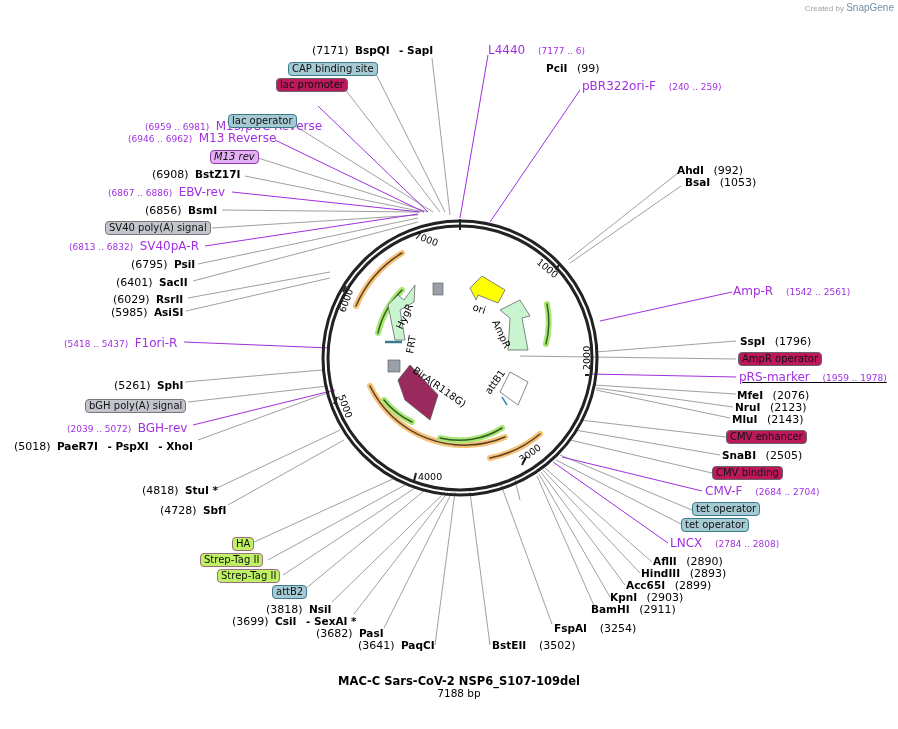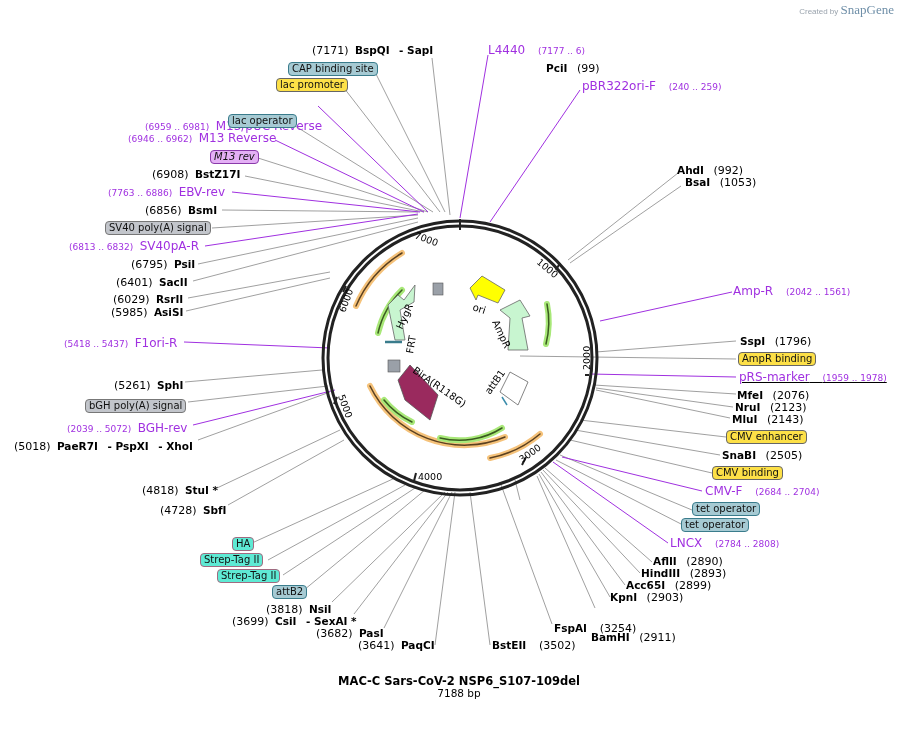--- a/index.html
+++ b/index.html
@@ -1,29 +1,29 @@
 <!DOCTYPE html>
 <html><head>
 <meta charset="utf-8">
 <style>
   html, body { margin:0; padding:0; background:#ffffff; }
   body { width:898px; height:729px; position:relative; overflow:hidden; font-family:"DejaVu Sans", sans-serif; }
   #map { position:absolute; left:0; top:0; width:898px; height:729px; }
   .credit { position:absolute; right:4px; top:2px; font-size:8px; color:#9aa3ad; font-family:"Liberation Sans", sans-serif; }
-  .credit b { color:#6f8fa8; font-weight:normal; font-size:13px;font-family:Liberation Serif, serif; }
+  .credit b { color:#6f8fa8; font-weight:normal; font-size:10px; }
   .lbl { position:absolute; font-size:10px; white-space:nowrap; line-height:12px; }
   .enz { font-weight:bold; color:#000; font-size:10.5px; }
   .pos { color:#000; font-size:11px; font-weight:normal; }
   .primer { color:#a030e0; font-size:12px; }
   .ppos { color:#a030e0; font-size:9px; }
   .box { border:1px solid #555; border-radius:4px; padding:0 3px; font-size:10px; line-height:12px; color:#111; }
   .box.teal { background:#a6cad3; border-color:#3a7c8c; }
-  .box.white { background:#fde047; border-color:#666; }
+  .box.white { background:#be185d; border-color:#666; }
   .box.gray { background:#c2c5cb; border-color:#777; }
-  .box.pink { background:#5eead4; border-color:#a06a80;text-align:center; }
+  .box.pink { background:#bef264; border-color:#a06a80;text-align:center; }
   .box.violet { background:#e4b0f5; border-color:#8a3aaa; }
   .title { position:absolute; left:0; width:918px; top:674px; text-align:center; font-weight:bold; font-size:11.5px; color:#000; }
   .sub { position:absolute; left:0; width:918px; top:687px; text-align:center; font-size:10.5px; color:#000; }
 </style>
 </head>
 <body>
 
 <svg id="map" viewBox="0 0 898 729" xmlns="http://www.w3.org/2000/svg">
 
   <g stroke="#888" stroke-width="0.8" fill="none">
@@ -150,21 +150,21 @@
 <div class="credit"><span>Created by</span> <b>SnapGene</b></div>
 
 <div class="lbl" style="left:312px;top:44px;"><span class="pos">(7171)</span>&nbsp; <span class="enz">BspQI</span>&nbsp;&nbsp; <span class="enz">- SapI</span></div>
 <div class="lbl box teal" style="left:288px;top:62px;">CAP binding site</div>
 <div class="lbl box white" style="left:276px;top:78px;">lac promoter</div>
 <div class="lbl" style="left:145px;top:96px;margin-top:24px;"><span class="ppos">(6959 .. 6981)</span>&nbsp; <span class="primer">M13/pUC Reverse</span></div>
 <div class="lbl box teal" style="left:228px;top:114px;">lac operator</div>
 <div class="lbl" style="left:128px;top:132px;"><span class="ppos">(6946 .. 6962)</span>&nbsp; <span class="primer">M13 Reverse</span></div>
 <div class="lbl box violet" style="left:210px;top:150px;font-style:italic;">M13 rev</div>
 <div class="lbl" style="left:152px;top:168px;"><span class="pos">(6908)</span>&nbsp; <span class="enz">BstZ17I</span></div>
-<div class="lbl" style="left:108px;top:186px;"><span class="ppos">(7763 .. 6886)</span>&nbsp; <span class="primer">EBV-rev</span></div>
+<div class="lbl" style="left:108px;top:186px;"><span class="ppos">(6867 .. 6886)</span>&nbsp; <span class="primer">EBV-rev</span></div>
 <div class="lbl" style="left:145px;top:204px;"><span class="pos">(6856)</span>&nbsp; <span class="enz">BsmI</span></div>
 <div class="lbl box gray" style="left:105px;top:221px;">SV40 poly(A) signal</div>
 <div class="lbl" style="left:69px;top:240px;"><span class="ppos">(6813 .. 6832)</span>&nbsp; <span class="primer">SV40pA-R</span></div>
 <div class="lbl" style="left:131px;top:258px;"><span class="pos">(6795)</span>&nbsp; <span class="enz">PsiI</span></div>
 <div class="lbl" style="left:116px;top:276px;"><span class="pos">(6401)</span>&nbsp; <span class="enz">SacII</span></div>
 <div class="lbl" style="left:113px;top:293px;"><span class="pos">(6029)</span>&nbsp; <span class="enz">RsrII</span></div>
 <div class="lbl" style="left:111px;top:306px;"><span class="pos">(5985)</span>&nbsp; <span class="enz">AsiSI</span></div>
 <div class="lbl" style="left:64px;top:337px;"><span class="ppos">(5418 .. 5437)</span>&nbsp; <span class="primer">F1ori-R</span></div>
 <div class="lbl" style="left:114px;top:379px;"><span class="pos">(5261)</span>&nbsp; <span class="enz">SphI</span></div>
 <div class="lbl box gray" style="left:85px;top:399px;">bGH poly(A) signal</div>
@@ -181,34 +181,34 @@
 <div class="lbl" style="left:316px;top:627px;"><span class="pos">(3682)</span>&nbsp; <span class="enz">PasI</span></div>
 <div class="lbl" style="left:358px;top:639px;"><span class="pos">(3641)</span>&nbsp; <span class="enz">PaqCI</span></div>
 <div class="lbl" style="left:492px;top:639px;"><span class="enz">BstEII</span>&nbsp;&nbsp;&nbsp; <span class="pos">(3502)</span></div>
 <div class="lbl" style="left:554px;top:622px;"><span class="enz">FspAI</span>&nbsp;&nbsp;&nbsp; <span class="pos">(3254)</span></div>
 
 <div class="lbl" style="left:488px;top:44px;"><span class="primer">L4440</span>&nbsp;&nbsp;&nbsp; <span class="ppos">(7177 .. 6)</span></div>
 <div class="lbl" style="left:546px;top:62px;"><span class="enz">PciI</span>&nbsp;&nbsp; <span class="pos">(99)</span></div>
 <div class="lbl" style="left:582px;top:80px;"><span class="primer">pBR322ori-F</span>&nbsp;&nbsp;&nbsp; <span class="ppos">(240 .. 259)</span></div>
 <div class="lbl" style="left:677px;top:164px;"><span class="enz">AhdI</span>&nbsp;&nbsp; <span class="pos">(992)</span></div>
 <div class="lbl" style="left:685px;top:176px;"><span class="enz">BsaI</span>&nbsp;&nbsp; <span class="pos">(1053)</span></div>
-<div class="lbl" style="left:733px;top:285px;"><span class="primer">Amp-R</span>&nbsp;&nbsp;&nbsp; <span class="ppos">(2042 .. 1561)</span></div>
+<div class="lbl" style="left:733px;top:285px;"><span class="primer">Amp-R</span>&nbsp;&nbsp;&nbsp; <span class="ppos">(1542 .. 2561)</span></div>
 <div class="lbl" style="left:740px;top:335px;"><span class="enz">SspI</span>&nbsp;&nbsp; <span class="pos">(1796)</span></div>
-<div class="lbl box white" style="left:738px;top:352px;">AmpR binding</div>
+<div class="lbl box white" style="left:738px;top:352px;">AmpR operator</div>
 <div class="lbl" style="left:739px;top:371px;text-decoration:underline;"><span class="primer">pRS-marker</span>&nbsp;&nbsp;&nbsp; <span class="ppos">(1959 .. 1978)</span></div>
 <div class="lbl" style="left:737px;top:389px;"><span class="enz">MfeI</span>&nbsp;&nbsp; <span class="pos">(2076)</span></div>
 <div class="lbl" style="left:735px;top:401px;"><span class="enz">NruI</span>&nbsp;&nbsp; <span class="pos">(2123)</span></div>
 <div class="lbl" style="left:732px;top:413px;"><span class="enz">MluI</span>&nbsp;&nbsp; <span class="pos">(2143)</span></div>
 <div class="lbl box white" style="left:726px;top:430px;">CMV enhancer</div>
 <div class="lbl" style="left:722px;top:449px;"><span class="enz">SnaBI</span>&nbsp;&nbsp; <span class="pos">(2505)</span></div>
 <div class="lbl box white" style="left:712px;top:466px;">CMV binding</div>
 <div class="lbl" style="left:705px;top:485px;"><span class="primer">CMV-F</span>&nbsp;&nbsp;&nbsp; <span class="ppos">(2684 .. 2704)</span></div>
 <div class="lbl box teal" style="left:692px;top:502px;">tet operator</div>
 <div class="lbl box teal" style="left:681px;top:518px;">tet operator</div>
 <div class="lbl" style="left:670px;top:537px;"><span class="primer">LNCX</span>&nbsp;&nbsp;&nbsp; <span class="ppos">(2784 .. 2808)</span></div>
 <div class="lbl" style="left:653px;top:555px;"><span class="enz">AflII</span>&nbsp;&nbsp; <span class="pos">(2890)</span></div>
 <div class="lbl" style="left:641px;top:567px;"><span class="enz">HindIII</span>&nbsp;&nbsp; <span class="pos">(2893)</span></div>
 <div class="lbl" style="left:626px;top:579px;"><span class="enz">Acc65I</span>&nbsp;&nbsp; <span class="pos">(2899)</span></div>
 <div class="lbl" style="left:610px;top:591px;"><span class="enz">KpnI</span>&nbsp;&nbsp; <span class="pos">(2903)</span></div>
-<div class="lbl" style="left:591px;top:603px;margin-top:28px;"><span class="enz">BamHI</span>&nbsp;&nbsp; <span class="pos">(2911)</span></div>
+<div class="lbl" style="left:591px;top:603px;"><span class="enz">BamHI</span>&nbsp;&nbsp; <span class="pos">(2911)</span></div>
 
 <div class="title">MAC-C Sars-CoV-2 NSP6_S107-109del</div>
 <div class="sub">7188 bp</div>
 
 </body></html>

